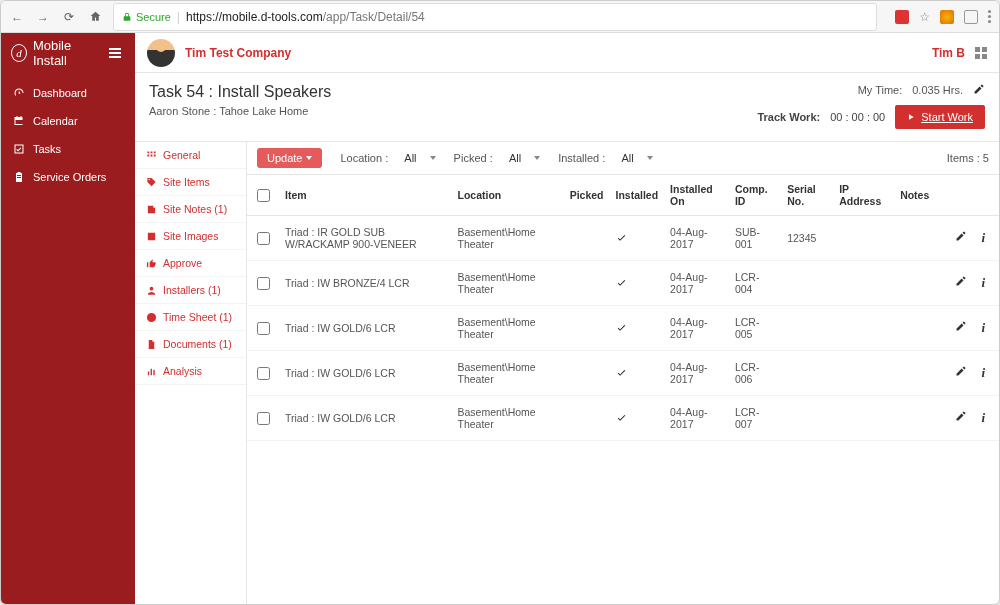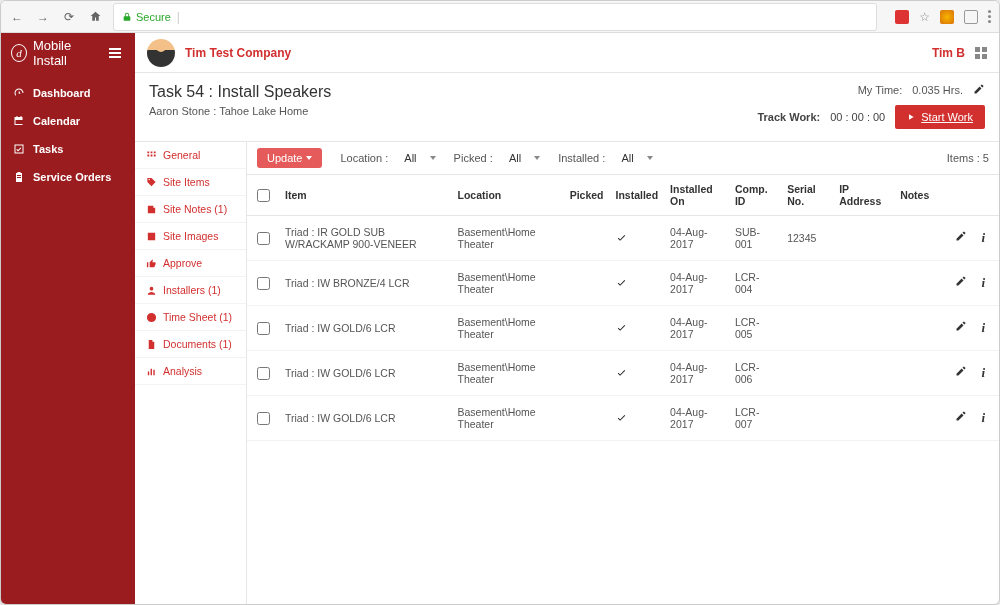--- a/index.html
+++ b/index.html
@@ -33,21 +33,21 @@
   .chrome .dots span{width:3px;height:3px;background:#888;border-radius:50%;}
 
   
   .app{flex:1;display:flex;min-height:0;}
   .sidebar{width:134px;background:var(--brand);color:#fff;display:flex;flex-direction:column;}
   .sb-head{display:flex;align-items:center;gap:6px;height:40px;padding:0 10px;}
   .sb-logo{width:18px;height:18px;border:1.5px solid #fff;border-radius:50%;display:flex;align-items:center;justify-content:center;font-style:italic;font-size:11px;color:#fff;font-family:Georgia,serif;}
   .sb-title{font-size:13px;font-weight:500;}
   .sb-burger{margin-left:auto;display:flex;flex-direction:column;gap:2px;cursor:pointer;padding:4px;}
   .sb-burger span{width:12px;height:2px;background:#fff;}
-  .sb-menu{list-style:none;margin:6px 0 16px 0;padding:0;font-weight:bold;}
+  .sb-menu{list-style:none;margin:6px 0 16px 0;padding:0;}
   .sb-menu li{display:flex;align-items:center;gap:8px;padding:8px 12px;font-size:11px;cursor:pointer;}
   .sb-icon svg{width:12px;height:12px;fill:#fff;display:block;}
 
   .main{flex:1;display:flex;flex-direction:column;min-width:0;}
 
   
   .topbar{height:40px;border-bottom:1px solid var(--line);display:flex;align-items:center;padding:0 12px;}
   .avatar{width:28px;height:28px;border-radius:50%;background:linear-gradient(#f4c089 40%,#333 40%);position:relative;margin-right:10px;}
   .avatar::before{content:"";position:absolute;top:3px;left:9px;width:10px;height:10px;border-radius:50%;background:#f4c089;}
   .company{color:var(--accent);font-weight:bold;font-size:12px;}
@@ -115,20 +115,21 @@
         </svg>
     </div>
     <div class="omnibox">
       <span class="secure">
         <svg viewBox="0 0 24 24">
             <path fill="#2aa82a" d="M12 2a5 5 0 0 0-5 5v3H6a2 2 0 0 0-2 2v7a2 2 0 0 0 2 2h12a2 2 0 0 0 2-2v-7a2 2 0 0 0-2-2h-1V7a5 5 0 0 0-5-5zm-3 5a3 3 0 1 1 6 0v3H9z"></path>
           </svg>
         <span>Secure</span>
       </span>
       <span style="color:#ccc">|</span>
+      <span><span class="url-black">https://mobile.d-tools.com</span><span class="url-gray">/app/Task/Detail/54</span></span>
     </div>
     <div class="ext">
       <div class="ext-icon" style="background:#d33"></div>
       <div class="star">☆</div>
       <div class="ext-icon" style="background:radial-gradient(circle,#f7b500,#d97008)"></div>
       <div class="ext-icon" style="border:1px solid #999"></div>
       <div class="dots">
           <span></span>
           <span></span>
           <span></span>

